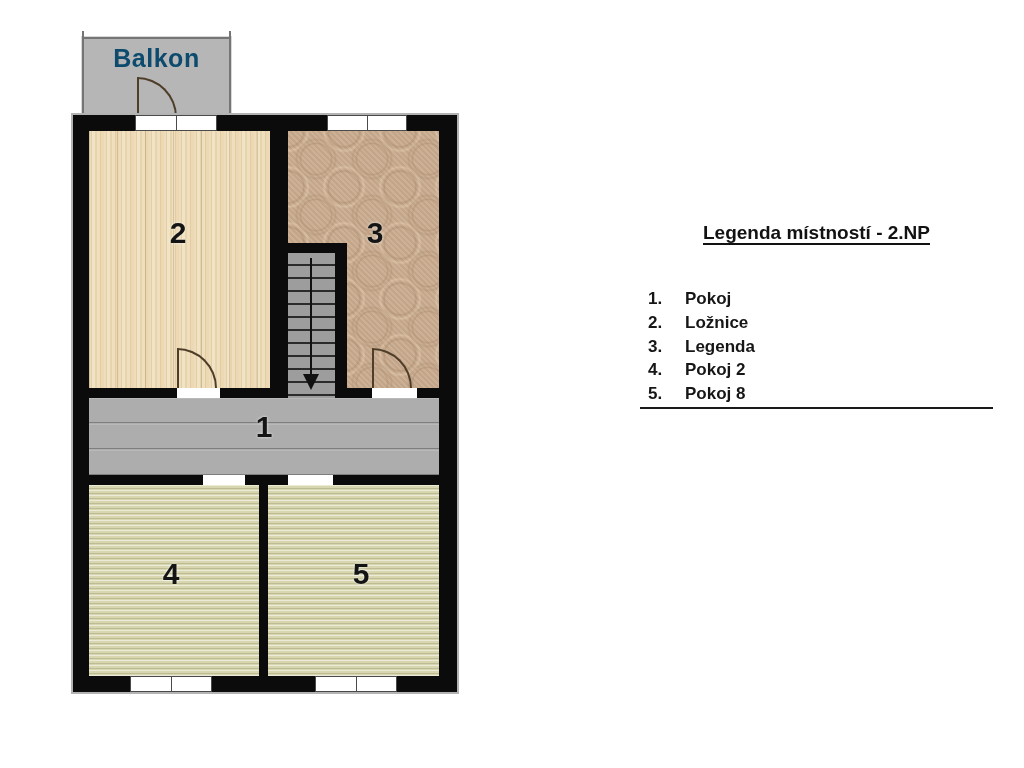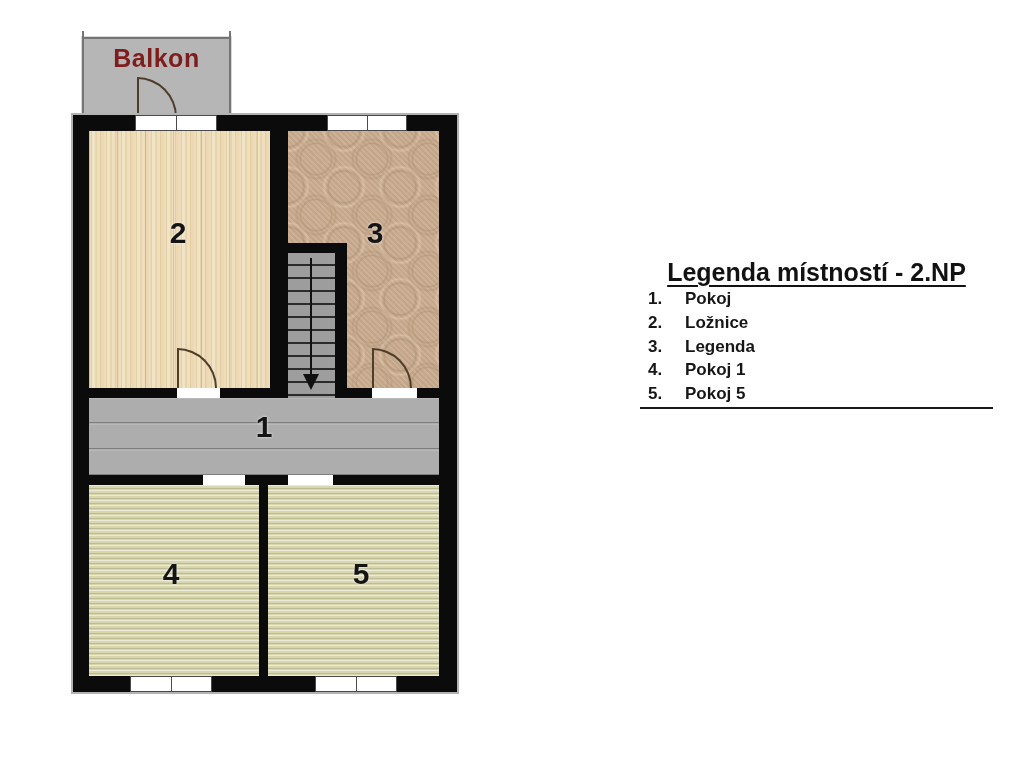--- a/index.html
+++ b/index.html
@@ -16,21 +16,21 @@
     border:2px solid #757575;
     box-shadow:0 0 0 1px #d8d8d8;
   }
   .balcony::before,.balcony::after{
     content:"";position:absolute;top:-8px;width:2px;height:8px;background:#757575;
   }
   .balcony::before{left:-2px;}
   .balcony::after{right:-2px;}
   .balcony-label{
     width:100%;text-align:center;margin-top:5px;
-    font-size:25px;font-weight:bold;letter-spacing:0.5px;color:#7f1d1d;
+    font-size:25px;font-weight:bold;letter-spacing:0.5px;color:#0c4a6e;
   }
 
   
   .plan{
     left:73px;top:115px;width:384px;height:577px;
     background:#0b0b0b;
     box-shadow:0 0 0 2px #b3b3b3;
   }
 
   
@@ -94,22 +94,22 @@
   }
 
   .room-label{
     font-size:30px;font-weight:bold;color:#141414;
     transform:translate(-50%,-52%);
     text-shadow:0 0 3px rgba(255,255,255,0.75);
   }
 
   
   .legend-title{
-    left:640px;top:258px;width:353px;text-align:center;
-    font-size:25px;font-weight:bold;color:#121212;
+    left:640px;top:222px;width:353px;text-align:center;
+    font-size:19px;font-weight:bold;color:#121212;
     text-decoration:underline;text-decoration-thickness:2px;text-underline-offset:4px;
   }
   .legend-list{left:648px;top:287px;width:340px;}
   .legend-row{display:flex;line-height:23.8px;font-size:17px;font-weight:bold;color:#161616;}
   .legend-num{width:37px;}
   .legend-rule{left:640px;top:407px;width:353px;height:2px;background:#1a1a1a;}
 </style>
 </head>
 <body>
 
@@ -168,21 +168,21 @@
   <div class="legend-row">
     <span class="legend-num">2.</span>
     <span>Ložnice</span>
   </div>
   <div class="legend-row">
     <span class="legend-num">3.</span>
     <span>Legenda</span>
   </div>
   <div class="legend-row">
     <span class="legend-num">4.</span>
-    <span>Pokoj 1</span>
+    <span>Pokoj 2</span>
   </div>
   <div class="legend-row">
     <span class="legend-num">5.</span>
-    <span>Pokoj 5</span>
+    <span>Pokoj 8</span>
   </div>
 </div>
 
 <div class="abs legend-rule"></div>
 
 </body></html>

